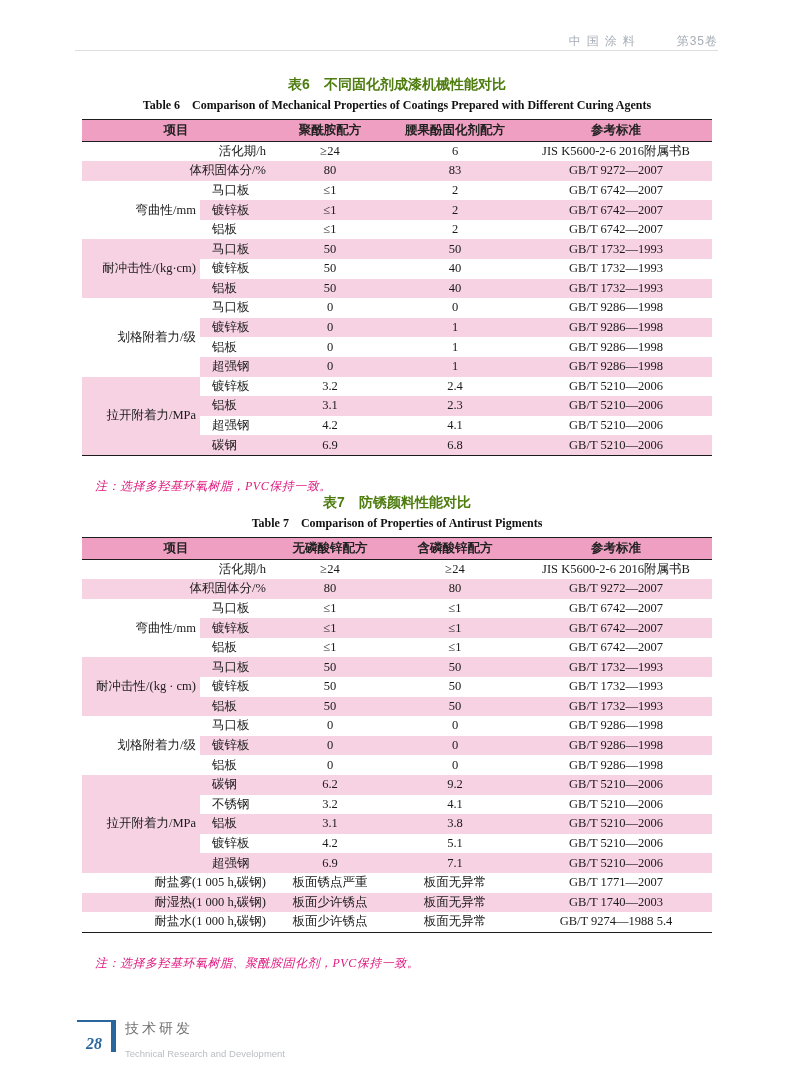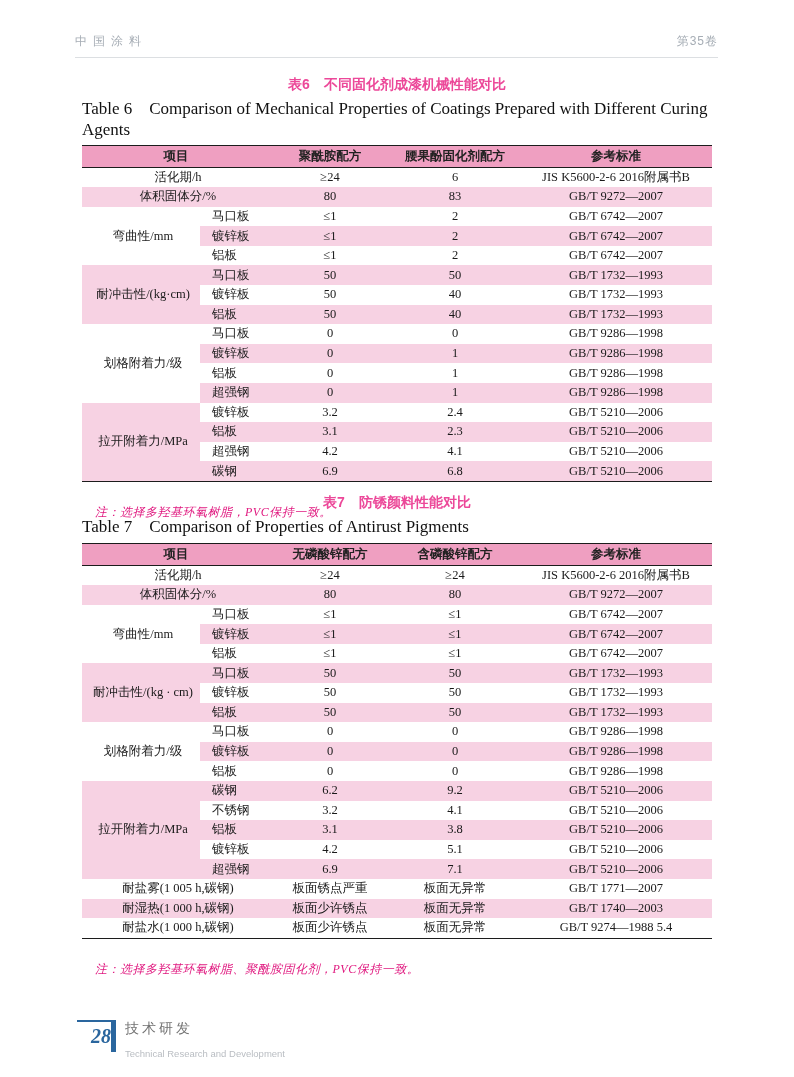--- a/index.html
+++ b/index.html
@@ -2,43 +2,43 @@
 <html style="--header-pink: #ef9fc1; --stripe-pink: #f7d2e3; --note-magenta: #e0187f; --footer-blue: #2a669e;"><head>
 <meta charset="utf-8">
 <style>
   :root{
     --header-pink:#ef9fc1; --stripe-pink:#f7d2e3; --note-magenta:#e0187f;
     --footer-blue:#2a669e; --rule-gray:#dcdfe2; --meta-gray:#a6adb5; --ink:#1a1a1a;
   }
   html,body{margin:0;padding:0;background:#e9e9e9;}
   .page{width:794px;height:1077px;position:relative;background:#ffffff;margin:0 auto;overflow:hidden;
         font-family:"Liberation Serif","DejaVu Serif",serif;color:var(--ink);}
-  .page-header{position:absolute;left:75px;right:76px;top:33px;display:flex;justify-content:space-between;
-        border-bottom:1px solid var(--rule-gray);padding-bottom:7px;
+  .page-header{position:absolute;left:75px;right:76px;top:33px;display:flex;justify-content:flex-end;
+        border-bottom:1px solid var(--rule-gray);padding-bottom:0;
         font-family:"Liberation Sans","DejaVu Sans",sans-serif;font-size:12px;color:var(--meta-gray);}
   .journal{letter-spacing:6px;}
   .volume{letter-spacing:1px;margin-left:36px;}
   .tblock{position:absolute;left:82px;width:630px;}
   .tb6{top:76px;} .tb7{top:494px;}
   .tbl-title-cn{text-align:center;font-family:"Liberation Sans","DejaVu Sans",sans-serif;
-        font-weight:bold;font-size:14px;color:#ec4899;}
-  .tbl-title-en{text-align:left;font-weight:normal;font-size:17px;margin-top:3px;color:#111;}
+        font-weight:bold;font-size:14px;color:#4d7c0f;}
+  .tbl-title-en{text-align:center;font-weight:bold;font-size:12px;margin-top:3px;color:#111;}
   table{border-collapse:collapse;width:630px;table-layout:fixed;margin-top:5px;
         border-top:1.5px solid #1c1c1c;border-bottom:1.5px solid #1c1c1c;}
   thead th{background:var(--header-pink);border-bottom:1px solid #1c1c1c;height:20.5px;padding:0 12px;
         font-family:"Liberation Sans","DejaVu Sans",sans-serif;font-weight:600;font-size:12.5px;color:#222;}
   td{height:19.6px;padding:0 4px;font-size:12.5px;text-align:center;vertical-align:middle;line-height:1.05;}
   td.w{background:#ffffff;} td.p{background:var(--stripe-pink);}
-  td.label{text-align:center;padding-left:8px;}
+  td.label{text-align:right;padding-left:8px;}
   td.sub{text-align:left;padding-left:12px;}
   .note{margin-top:22px;padding-left:13px;font-style:italic;font-size:12px;letter-spacing:0.5px;
         color:var(--note-magenta);}
   .footer{position:absolute;left:77px;top:1020px;display:flex;align-items:flex-start;}
   .page-num{border-top:2px solid var(--footer-blue);color:var(--footer-blue);width:34px;height:26px;
-        text-align:right;font-style:italic;font-weight:bold;font-size:20px;padding-top:3px;}
+        text-align:center;font-style:italic;font-weight:bold;font-size:16px;padding-top:13px;}
   .vbar{width:5px;height:32px;background:var(--footer-blue);margin-right:9px;}
   .sec-cn{font-family:"Liberation Sans","DejaVu Sans",sans-serif;font-size:14px;color:#737373;letter-spacing:3px;}
   .sec-en{font-family:"Liberation Sans","DejaVu Sans",sans-serif;font-size:9.5px;color:#b9bdc2;margin-top:10px;}
 </style>
 </head>
 <body>
 
 <div class="page">
 
   <div class="page-header">

